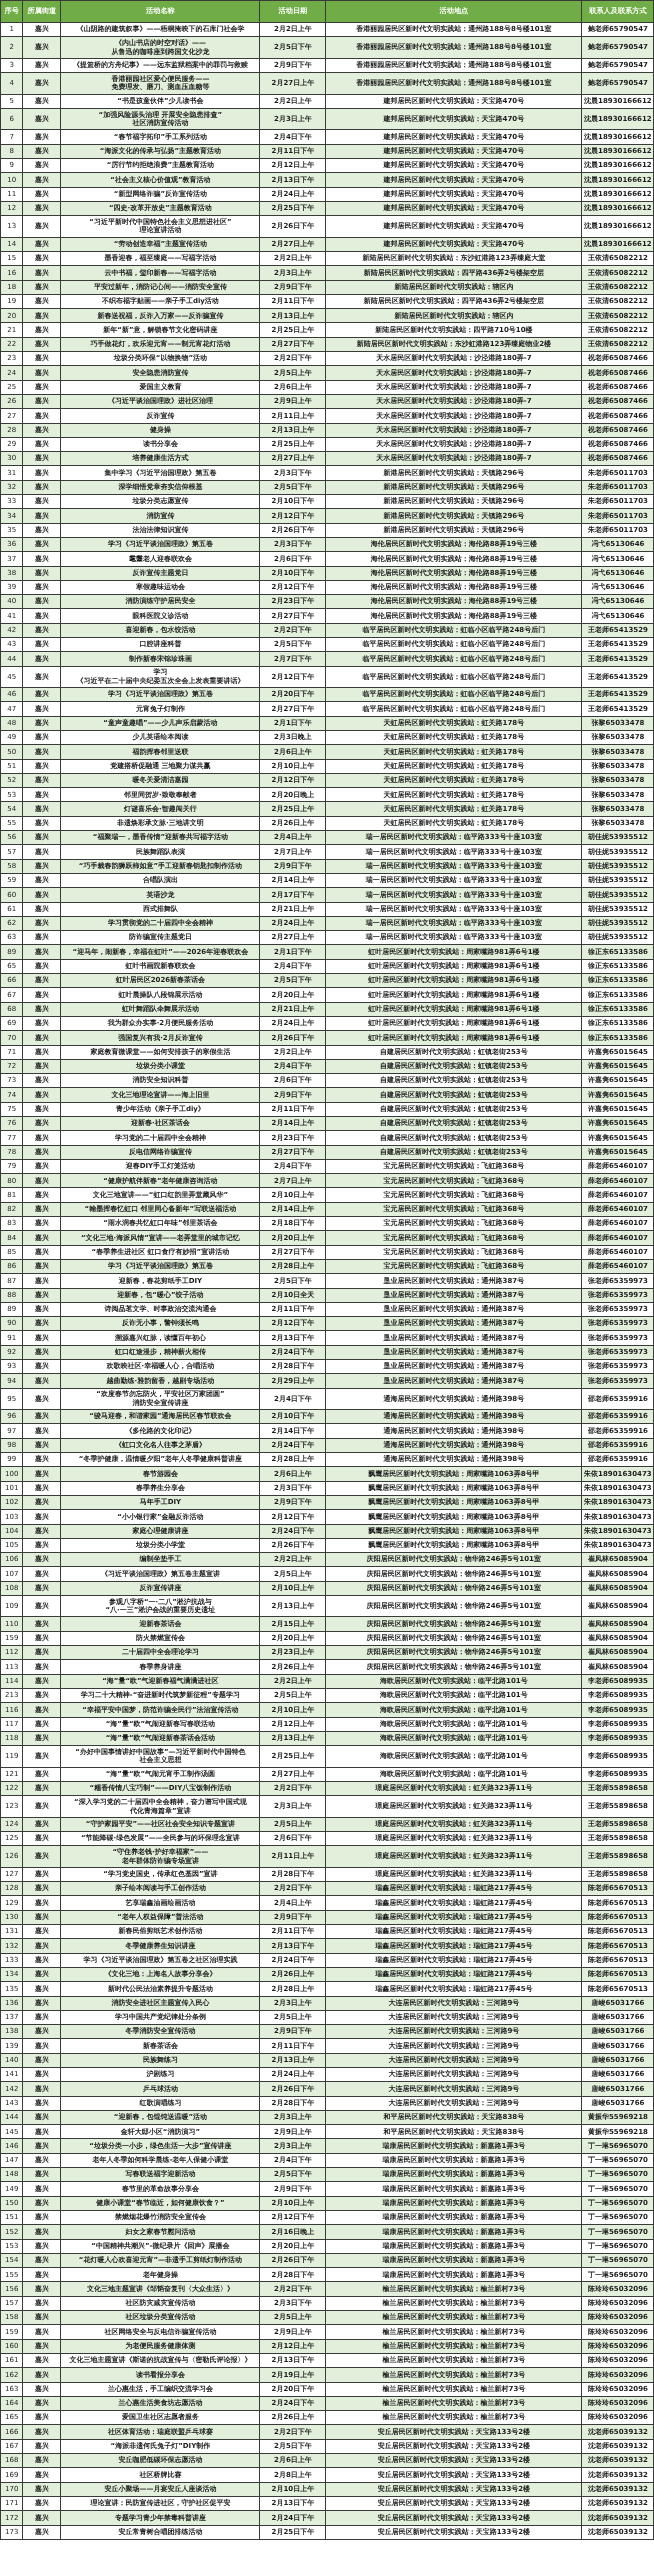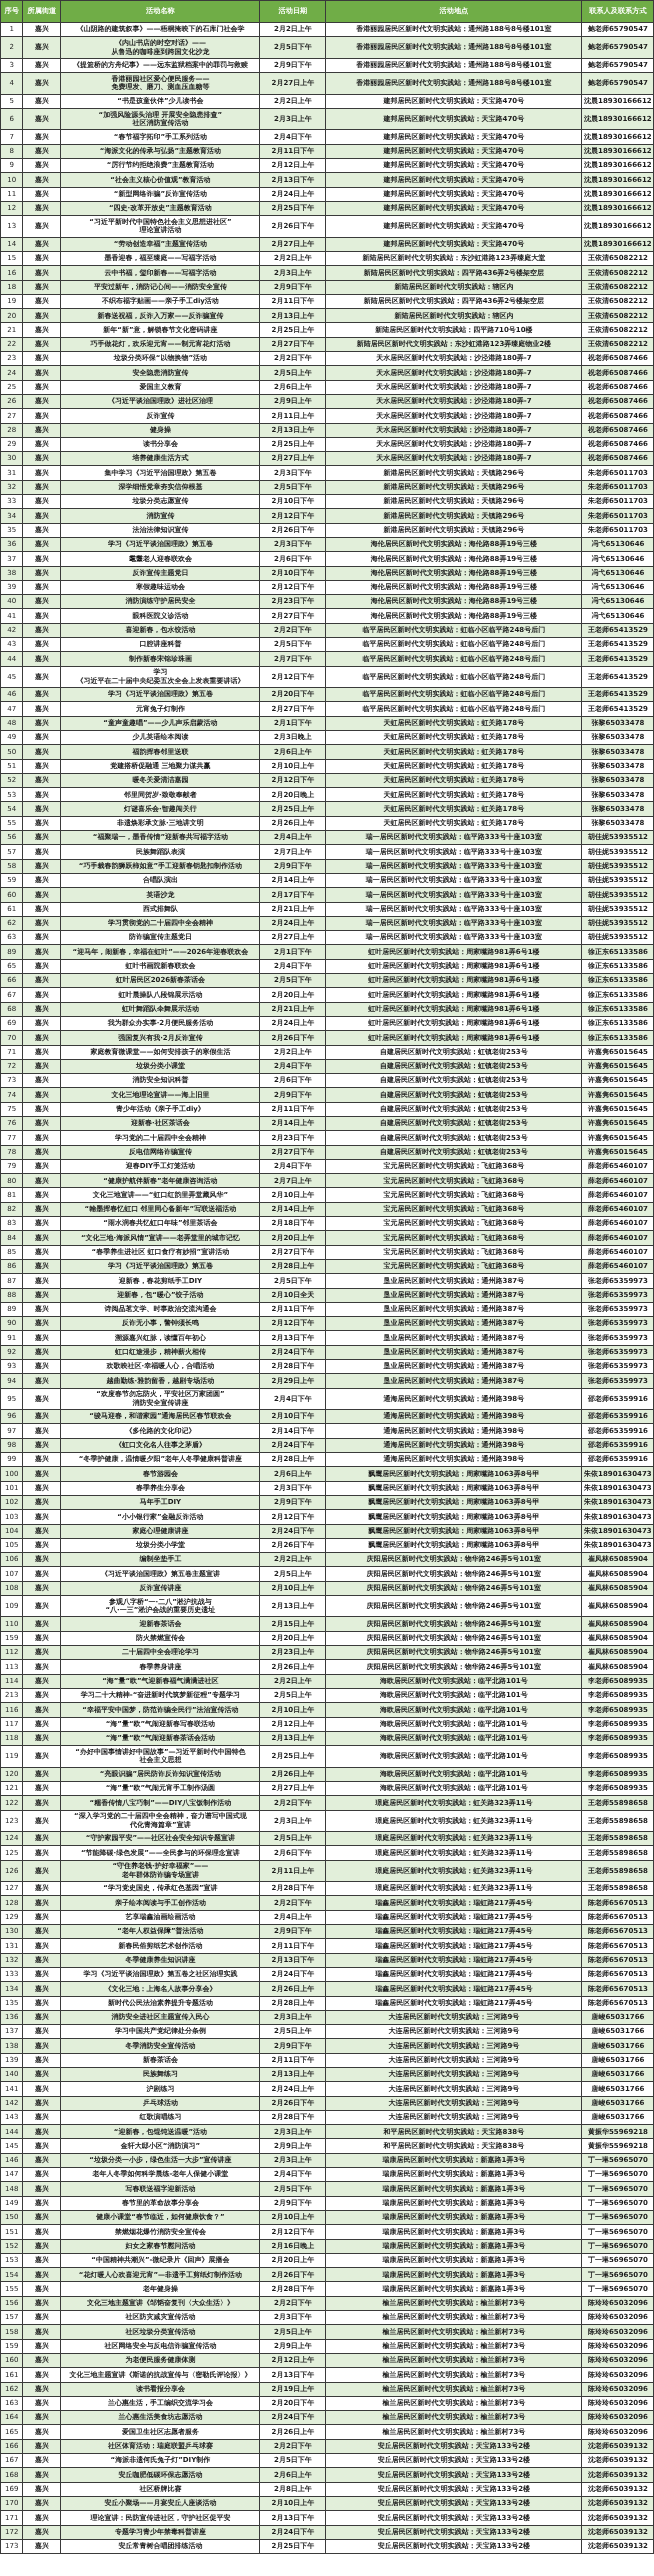--- a/index.html
+++ b/index.html
@@ -1017,28 +1017,20 @@
   </tr>
       <tr class="tall">
     <td class="no">119</td>
     <td>嘉兴</td>
     <td class="name">“办好中国事情讲好中国故事”—习近平新时代中国特色
 社会主义思想</td>
     <td>2月25日上午</td>
     <td>海欧居民区新时代文明实践站：临平北路101号</td>
     <td>李老师65089935</td>
   </tr>
-      <tr class="alt">
-    <td class="no">120</td>
-    <td>嘉兴</td>
-    <td class="name">“亮眼识骗”居民防诈反诈知识宣传活动</td>
-    <td>2月26日上午</td>
-    <td>海欧居民区新时代文明实践站：临平北路101号</td>
-    <td>李老师65089935</td>
-  </tr>
       <tr>
     <td class="no">121</td>
     <td>嘉兴</td>
     <td class="name">“海”量“欧”气闹元宵手工制作汤圆</td>
     <td>2月27日上午</td>
     <td>海欧居民区新时代文明实践站：临平北路101号</td>
     <td>李老师65089935</td>
   </tr>
       <tr class="alt">
     <td class="no">122</td>

